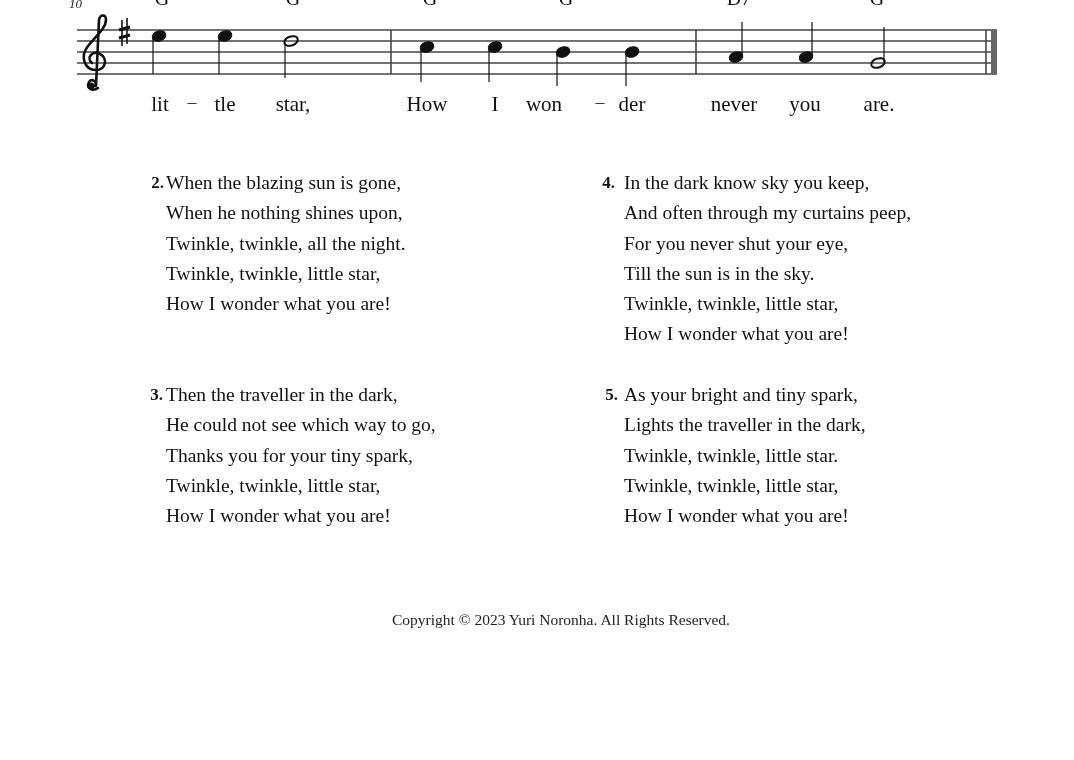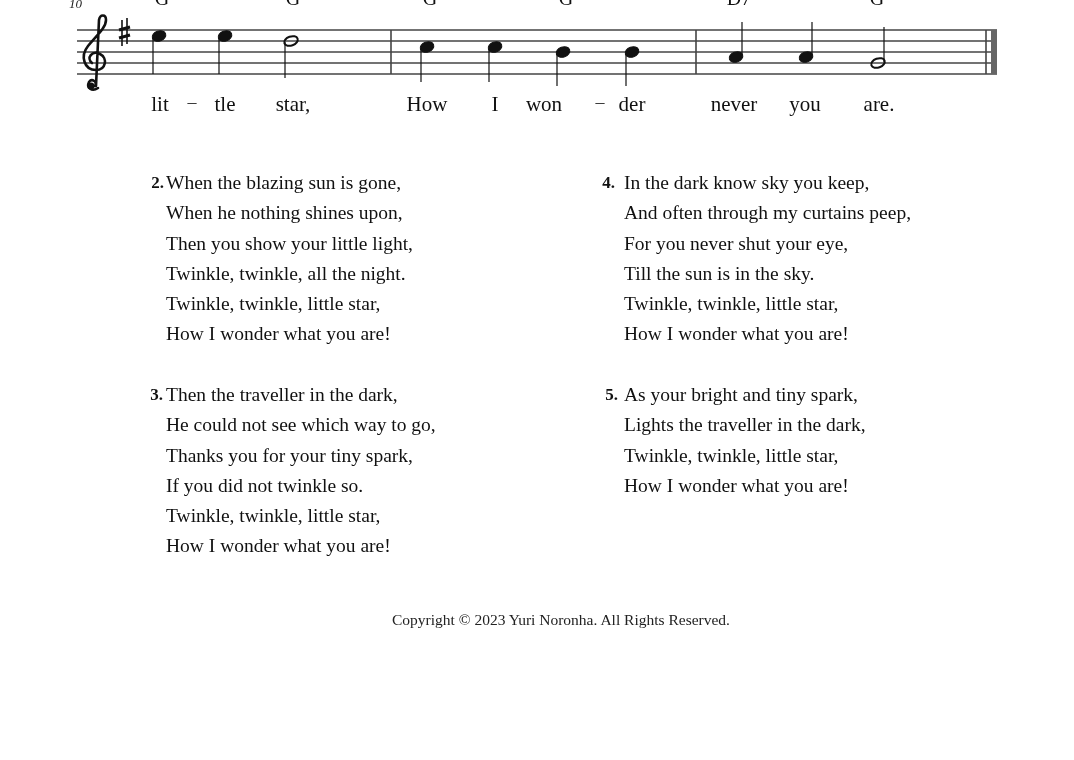--- a/index.html
+++ b/index.html
@@ -182,47 +182,46 @@
   <span class="lyric" style="left:632px">der</span>
   <span class="lyric" style="left:734px">never</span>
   <span class="lyric" style="left:805px">you</span>
   <span class="lyric" style="left:879px">are.</span>
 </div>
 
 <div class="verse" style="left:166px; top:168px;">
   <span class="vnum" style="left:-18px; width:16px;">2.</span>
   <span class="vline">When the blazing sun is gone,</span>
   <span class="vline">When he nothing shines upon,</span>
-  <span class="vline">Then you show your little light,</span>
   <span class="vline">Twinkle, twinkle, all the night.</span>
   <span class="vline">Twinkle, twinkle, little star,</span>
   <span class="vline">How I wonder what you are!</span>
 </div>
 
 <div class="verse" style="left:166px; top:380px;">
   <span class="vnum" style="left:-19px; width:16px;">3.</span>
   <span class="vline">Then the traveller in the dark,</span>
   <span class="vline">He could not see which way to go,</span>
   <span class="vline">Thanks you for your tiny spark,</span>
-  <span class="vline">If you did not twinkle so.</span>
   <span class="vline">Twinkle, twinkle, little star,</span>
   <span class="vline">How I wonder what you are!</span>
 </div>
 
 <div class="verse" style="left:624px; top:168px;">
   <span class="vnum" style="left:-25px; width:16px;">4.</span>
   <span class="vline">In the dark know sky you keep,</span>
   <span class="vline">And often through my curtains peep,</span>
   <span class="vline">For you never shut your eye,</span>
   <span class="vline">Till the sun is in the sky.</span>
   <span class="vline">Twinkle, twinkle, little star,</span>
   <span class="vline">How I wonder what you are!</span>
 </div>
 
 <div class="verse" style="left:624px; top:380px;">
   <span class="vnum" style="left:-22px; width:16px;">5.</span>
   <span class="vline">As your bright and tiny spark,</span>
   <span class="vline">Lights the traveller in the dark,</span>
+  <span class="vline">Twinkle, twinkle, little star.</span>
   <span class="vline">Twinkle, twinkle, little star,</span>
   <span class="vline">How I wonder what you are!</span>
 </div>
 
 <div class="copyright">Copyright © 2023 Yuri Noronha. All Rights Reserved.</div>
 
 </body></html>

